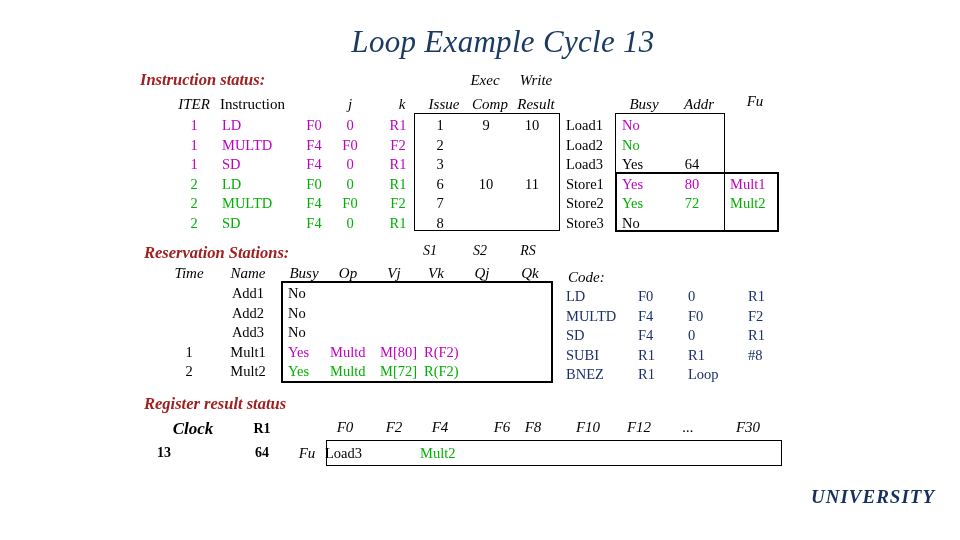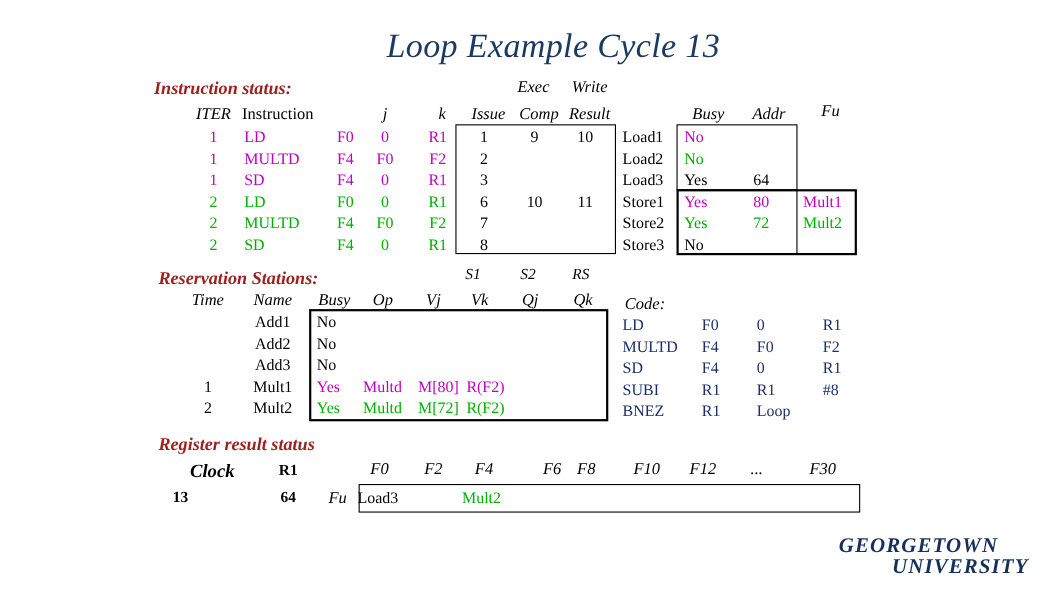--- a/index.html
+++ b/index.html
@@ -344,15 +344,14 @@
   </div>
 
 <div class="box" style="left:326px; top:440px; width:456px; height:26px;"></div>
 
 <div id="reg-values">
     <div class="cell c-black" style="left: 325px; top: 445px; width: 60px;">Load3</div>
     <div class="cell c-iter2" style="left: 420px; top: 445px; width: 60px;">Mult2</div>
   </div>
 
 <div class="abs" id="gu-logo">
-  <span class="l1">GEORGETOWN</span>
   <span class="l2">UNIVERSITY</span>
 </div>
 
 </body></html>

